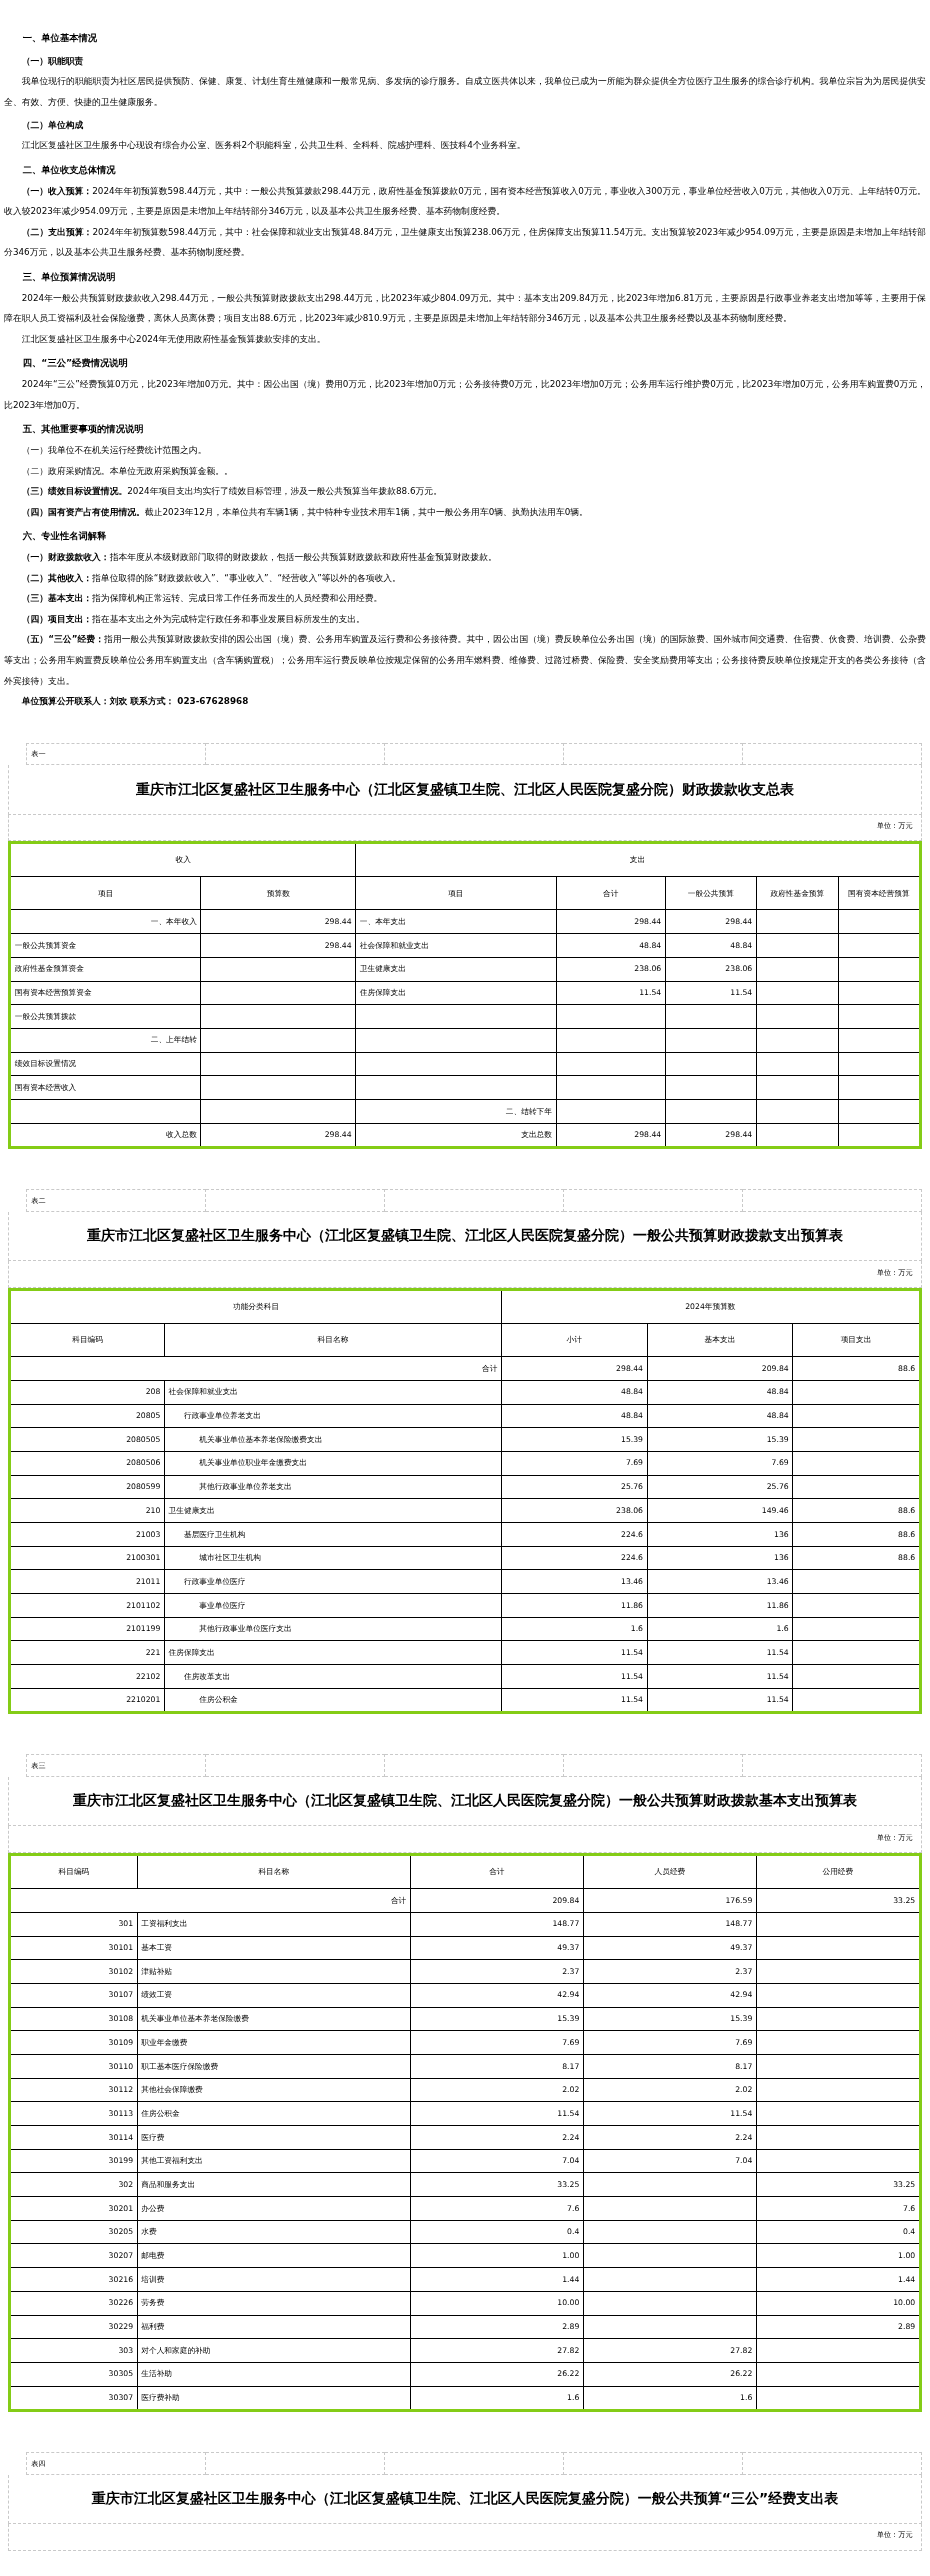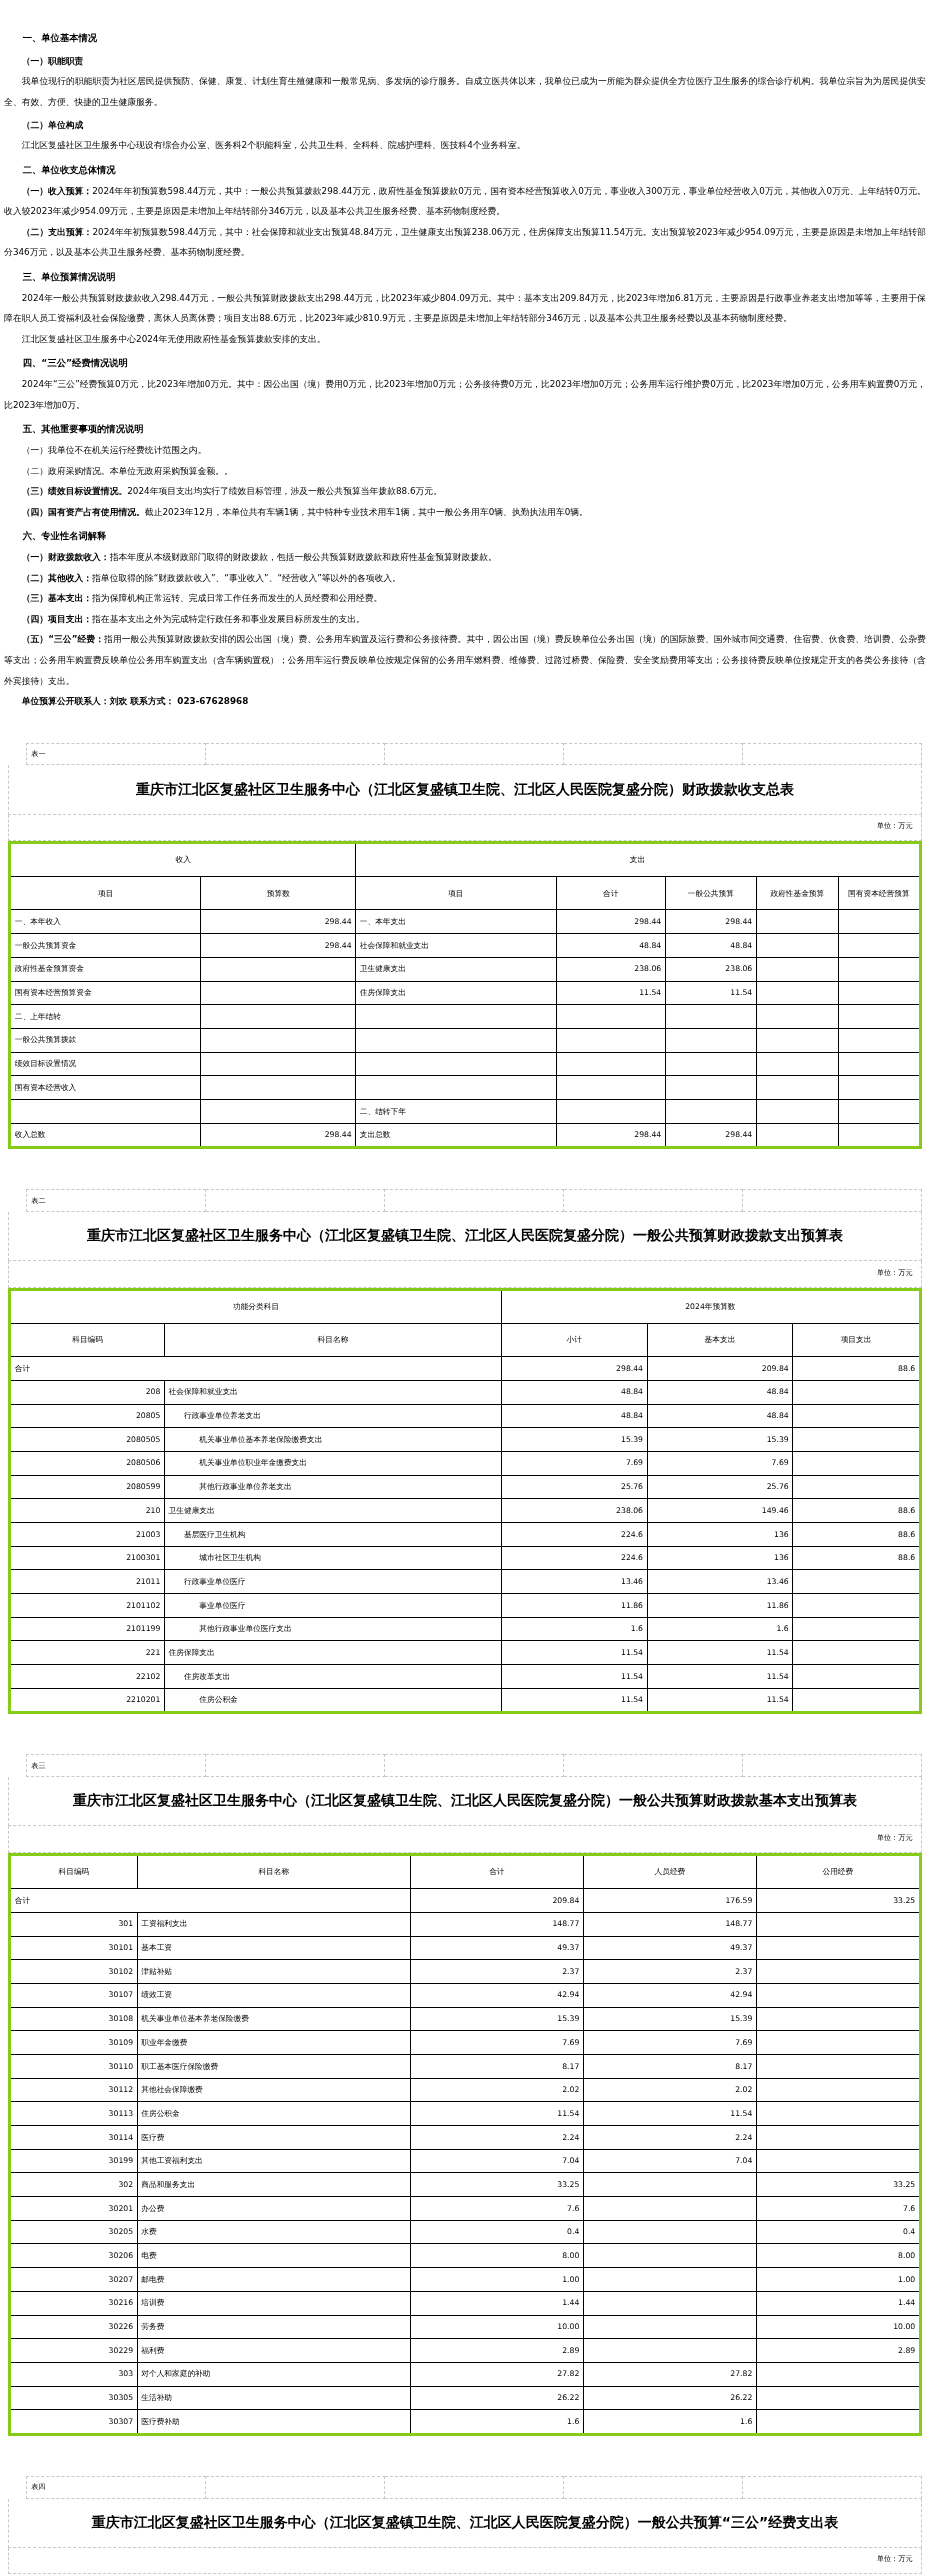--- a/index.html
+++ b/index.html
@@ -16,21 +16,21 @@
   .tag-row{display:flex;}
   .tag-row .cell{flex:1;border:0.5px dashed #c9c9c9;border-left:none;height:20.6px;display:flex;align-items:center;padding:0 4.1px;font-size:7.2px;}
   .tag-row .cell:first-child{border-left:0.5px dashed #c9c9c9;margin-left:18px;}
   .sheet-title{border:0.5px dashed #c9c9c9;border-top:none;text-align:center;font-weight:bold;font-size:14px;padding:14.4px 6.2px;line-height:1.4;}
   .unit-row{border:0.5px dashed #c9c9c9;border-top:none;text-align:right;font-size:7.2px;padding:6.2px 8.2px 9.3px 8.2px;}
   table.budget-table{width:100%;border-collapse:collapse;table-layout:fixed;border:3px solid #84cc16;}
   table.budget-table th{border:0.5px solid #000;font-weight:normal;font-size:7.7px;text-align:center;padding:4.1px 2.1px;height:24px;vertical-align:middle;line-height:1.5;}
   table.budget-table td{border:0.5px solid #000;font-size:7.7px;padding:2.1px 3.6px;height:18.5px;vertical-align:middle;white-space:pre-wrap;word-break:break-all;line-height:1.5;}
   td.al-r{text-align:right;padding-right:4.6px;}
   td.al-l{text-align:left;}
-  td.al-c,th.al-c{text-align:left;}
+  td.al-c,th.al-c{text-align:right;}
 </style>
 </head>
 <body>
 
 <div class="narrative">
     <div class="sec-h1">一、单位基本情况</div>
     <div class="sec-h2">（一）职能职责</div>
     <div class="sec-p">我单位现行的职能职责为社区居民提供预防、保健、康复、计划生育生殖健康和一般常见病、多发病的诊疗服务。自成立医共体以来，我单位已成为一所能为群众提供全方位医疗卫生服务的综合诊疗机构。我单位宗旨为为居民提供安全、有效、方便、快捷的卫生健康服务。</div>
     <div class="sec-h2">（二）单位构成</div>
     <div class="sec-p">江北区复盛社区卫生服务中心现设有综合办公室、医务科2个职能科室，公共卫生科、全科科、院感护理科、医技科4个业务科室。</div>
@@ -123,30 +123,30 @@
           <tr>
             <td class="al-l">国有资本经营预算资金</td>
             <td class="al-l"></td>
             <td class="al-l">住房保障支出</td>
             <td class="al-r">11.54</td>
             <td class="al-r">11.54</td>
             <td class="al-l"></td>
             <td class="al-l"></td>
           </tr>
           <tr>
+            <td class="al-l">一般公共预算拨款</td>
+            <td class="al-l"></td>
+            <td class="al-l"></td>
+            <td class="al-l"></td>
+            <td class="al-l"></td>
+            <td class="al-l"></td>
+            <td class="al-l"></td>
+          </tr>
+          <tr>
             <td class="al-c">二、上年结转</td>
-            <td class="al-l"></td>
-            <td class="al-l"></td>
-            <td class="al-l"></td>
-            <td class="al-l"></td>
-            <td class="al-l"></td>
-            <td class="al-l"></td>
-          </tr>
-          <tr>
-            <td class="al-l">一般公共预算拨款</td>
             <td class="al-l"></td>
             <td class="al-l"></td>
             <td class="al-l"></td>
             <td class="al-l"></td>
             <td class="al-l"></td>
             <td class="al-l"></td>
           </tr>
           <tr>
             <td class="al-l">绩效目标设置情况</td>
             <td class="al-l"></td>
@@ -451,27 +451,20 @@
             <td class="al-r">7.6</td>
           </tr>
           <tr>
             <td class="al-r">30205</td>
             <td class="al-l">水费</td>
             <td class="al-r">0.4</td>
             <td class="al-l"></td>
             <td class="al-r">0.4</td>
           </tr>
           <tr>
-            <td class="al-r">30206</td>
-            <td class="al-l">电费</td>
-            <td class="al-r">8.00</td>
-            <td class="al-l"></td>
-            <td class="al-r">8.00</td>
-          </tr>
-          <tr>
             <td class="al-r">30207</td>
             <td class="al-l">邮电费</td>
             <td class="al-r">1.00</td>
             <td class="al-l"></td>
             <td class="al-r">1.00</td>
           </tr>
           <tr>
             <td class="al-r">30216</td>
             <td class="al-l">培训费</td>
             <td class="al-r">1.44</td>

